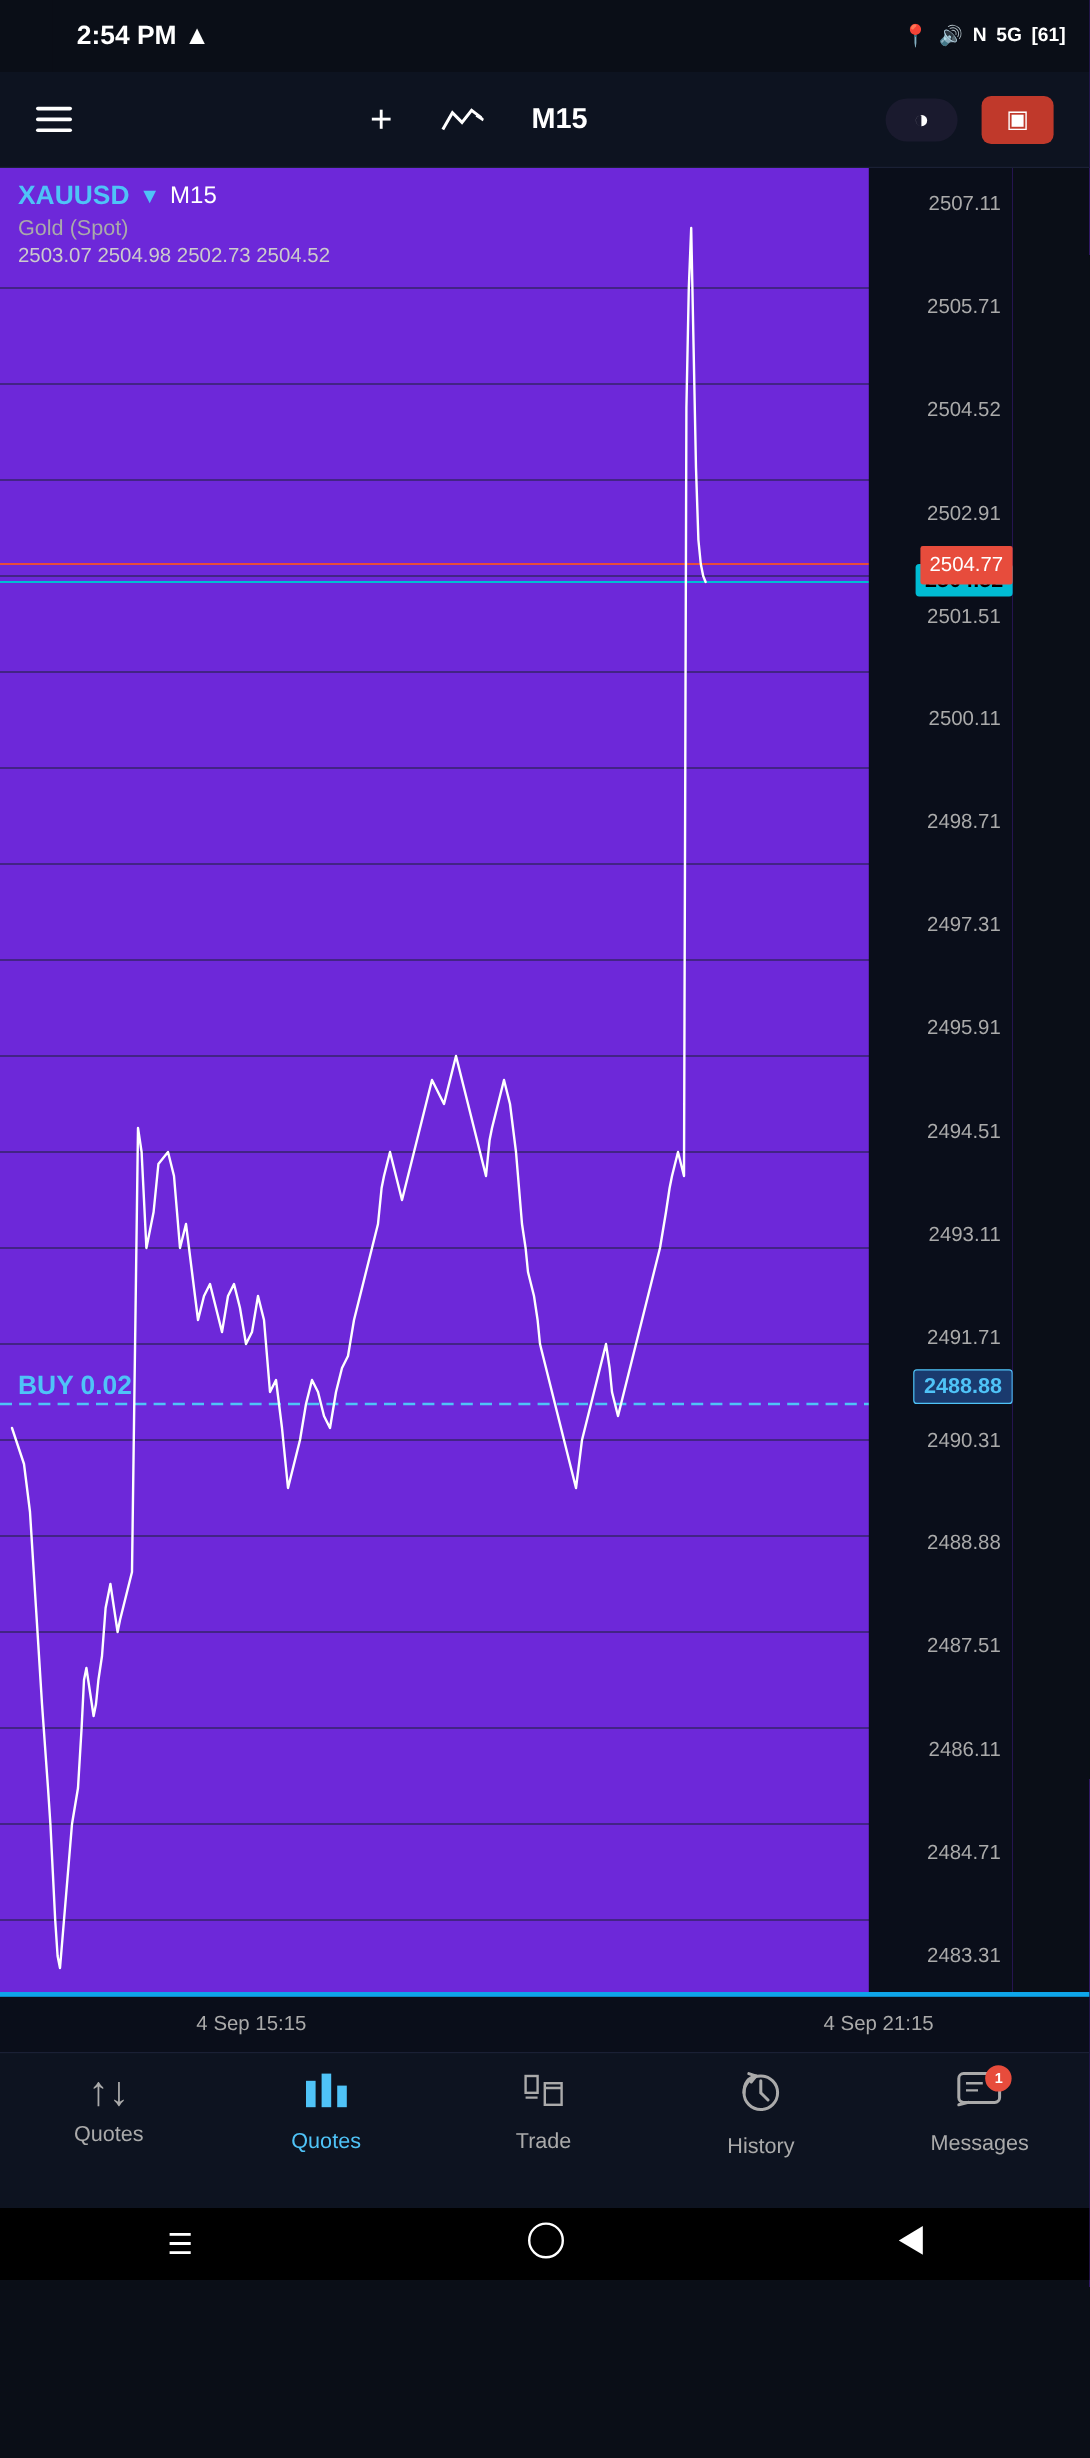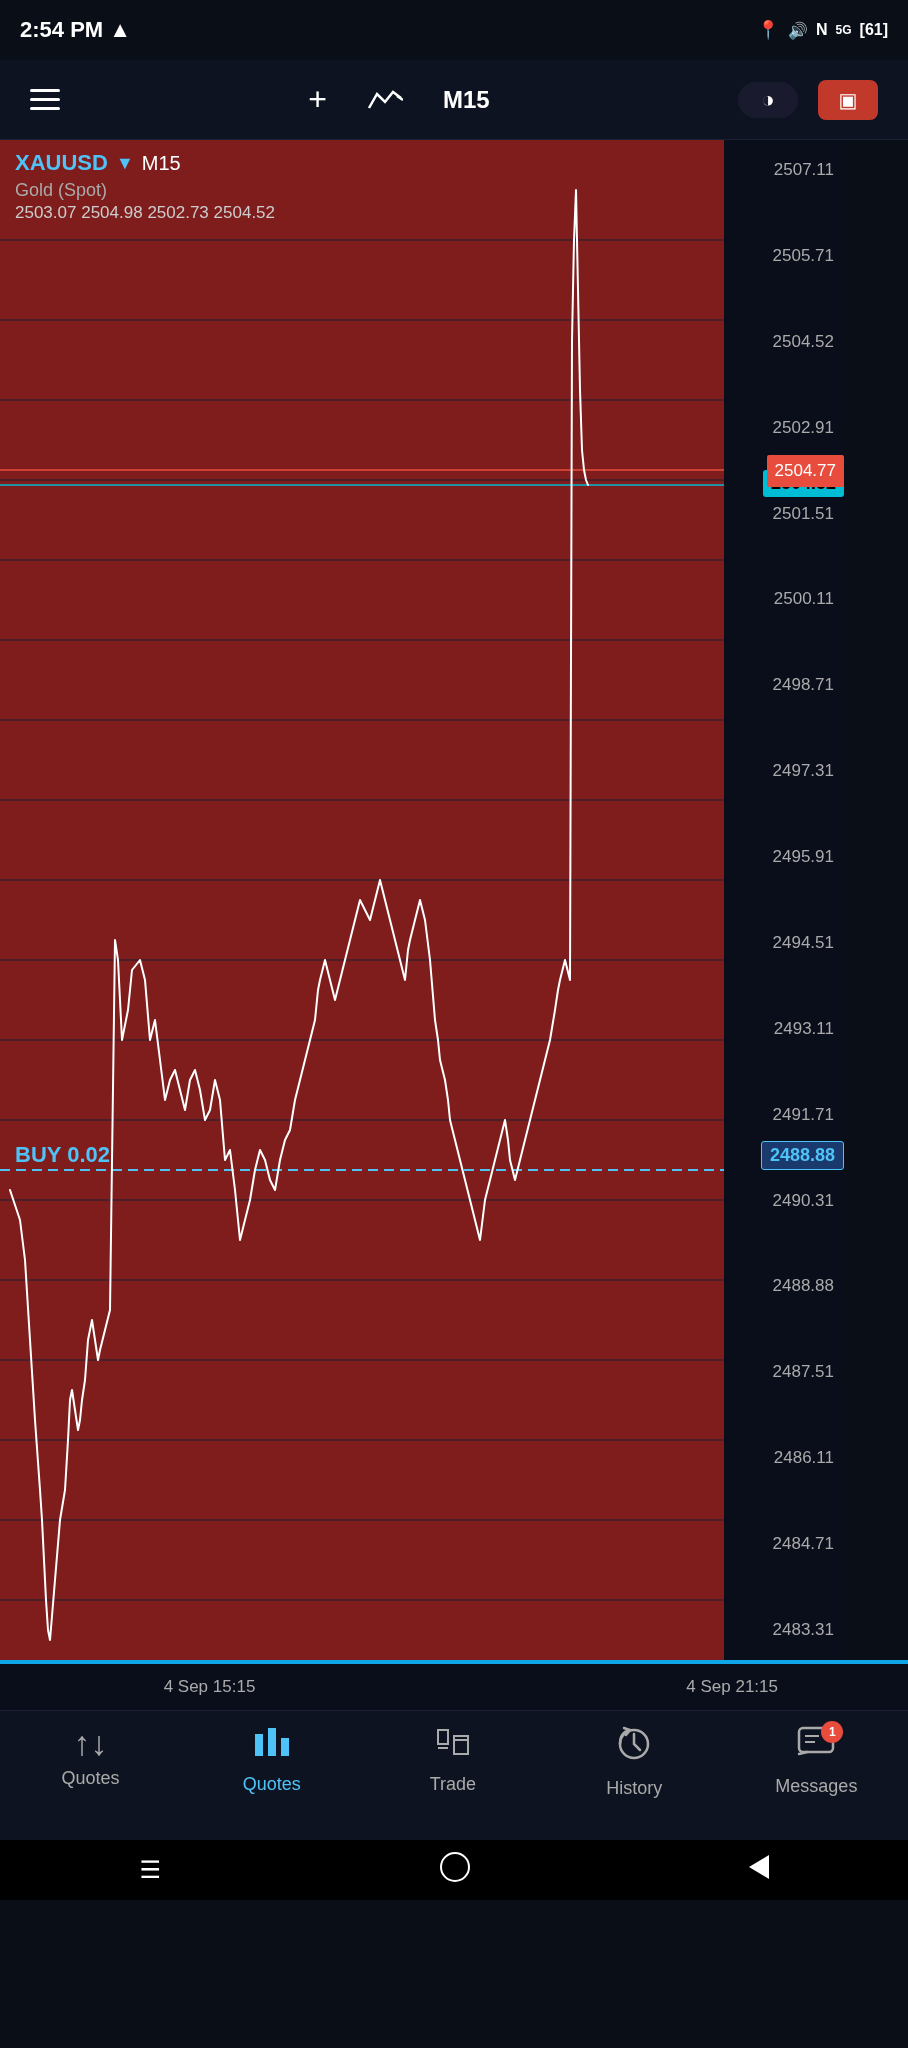--- a/index.html
+++ b/index.html
@@ -17,20 +17,21 @@
     
     .status-bar {
       height: 60px;
       background: #0a0e17;
       display: flex;
       align-items: center;
       justify-content: space-between;
       padding: 0 20px;
       font-size: 22px;
       font-weight: bold;
+      margin-left: 44px;
     }
     .status-left { color: #fff; }
     .status-right { display: flex; align-items: center; gap: 8px; color: #fff; font-size: 18px; }
 
     
     .toolbar {
       height: 80px;
       background: #0d1320;
       display: flex;
       align-items: center;
@@ -50,21 +51,21 @@
     }
     .toolbar-right { display: flex; align-items: center; gap: 20px; }
     .theme-toggle { background: #1a1a2e; border-radius: 20px; width: 60px; height: 36px; display: flex; align-items: center; justify-content: center; }
     .screen-btn { background: #c0392b; border-radius: 8px; width: 60px; height: 40px; display: flex; align-items: center; justify-content: center; }
 
     
     .chart-container {
       position: relative;
       width: 844px;
       height: 1520px;
-      background: #7f1d1d;
+      background: #6d28d9;
       overflow: hidden;
     }
     .chart-header {
       position: absolute;
       top: 10px;
       left: 15px;
       z-index: 10;
     }
     .symbol-line { display: flex; align-items: center; gap: 8px; }
     .symbol-name { color: #4fc3f7; font-size: 22px; font-weight: bold; }
@@ -220,21 +221,21 @@
 <body>
 
 <div class="status-bar">
   <div class="status-left">
     <span>2:54 PM</span> <span>▲</span>
   </div>
   <div class="status-right">
     <span>📍</span>
     <span style="font-size:16px">🔊</span>
     <span style="font-size:16px; font-weight:bold">N</span>
-    <span style="font-size:12px">5G</span>
+    <span style="font-size:16px">5G</span>
     <span style="font-size:16px">
       [<span>61</span>]
     </span>
   </div>
 </div>
 
 <div class="toolbar">
   <div class="toolbar-left">
     <div class="hamburger">
       <span></span>

